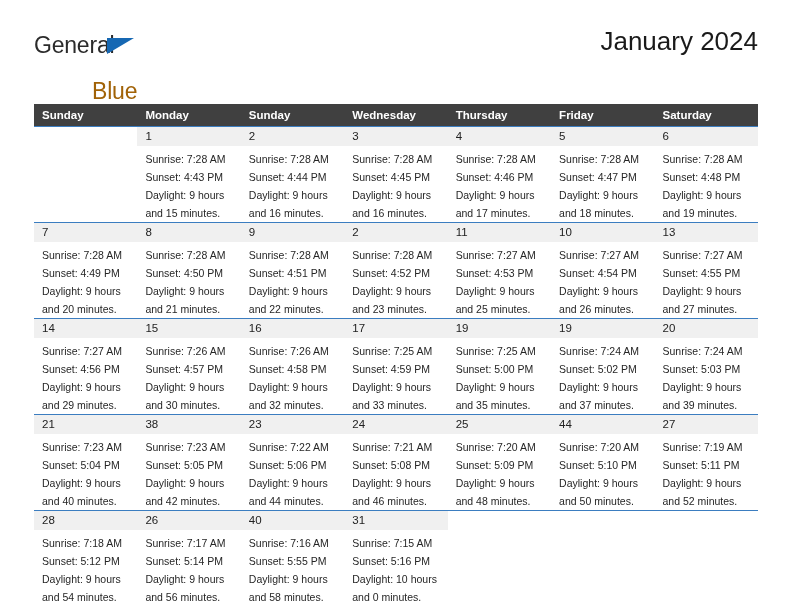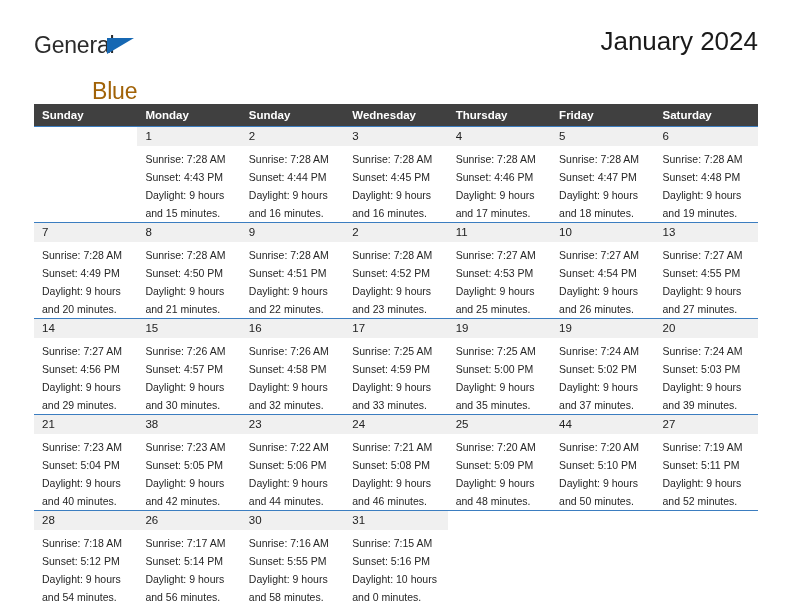--- a/index.html
+++ b/index.html
@@ -439,21 +439,21 @@
             <div class="cell-inner">
               <div class="daynum">26</div>
               <div class="details">Sunrise: 7:17 AM
 Sunset: 5:14 PM
 Daylight: 9 hours
 and 56 minutes.</div>
             </div>
           </td>
           <td>
             <div class="cell-inner">
-              <div class="daynum">30</div>
+              <div class="daynum">40</div>
               <div class="details">Sunrise: 7:16 AM
 Sunset: 5:55 PM
 Daylight: 9 hours
 and 58 minutes.</div>
             </div>
           </td>
           <td>
             <div class="cell-inner">
               <div class="daynum">31</div>
               <div class="details">Sunrise: 7:15 AM

